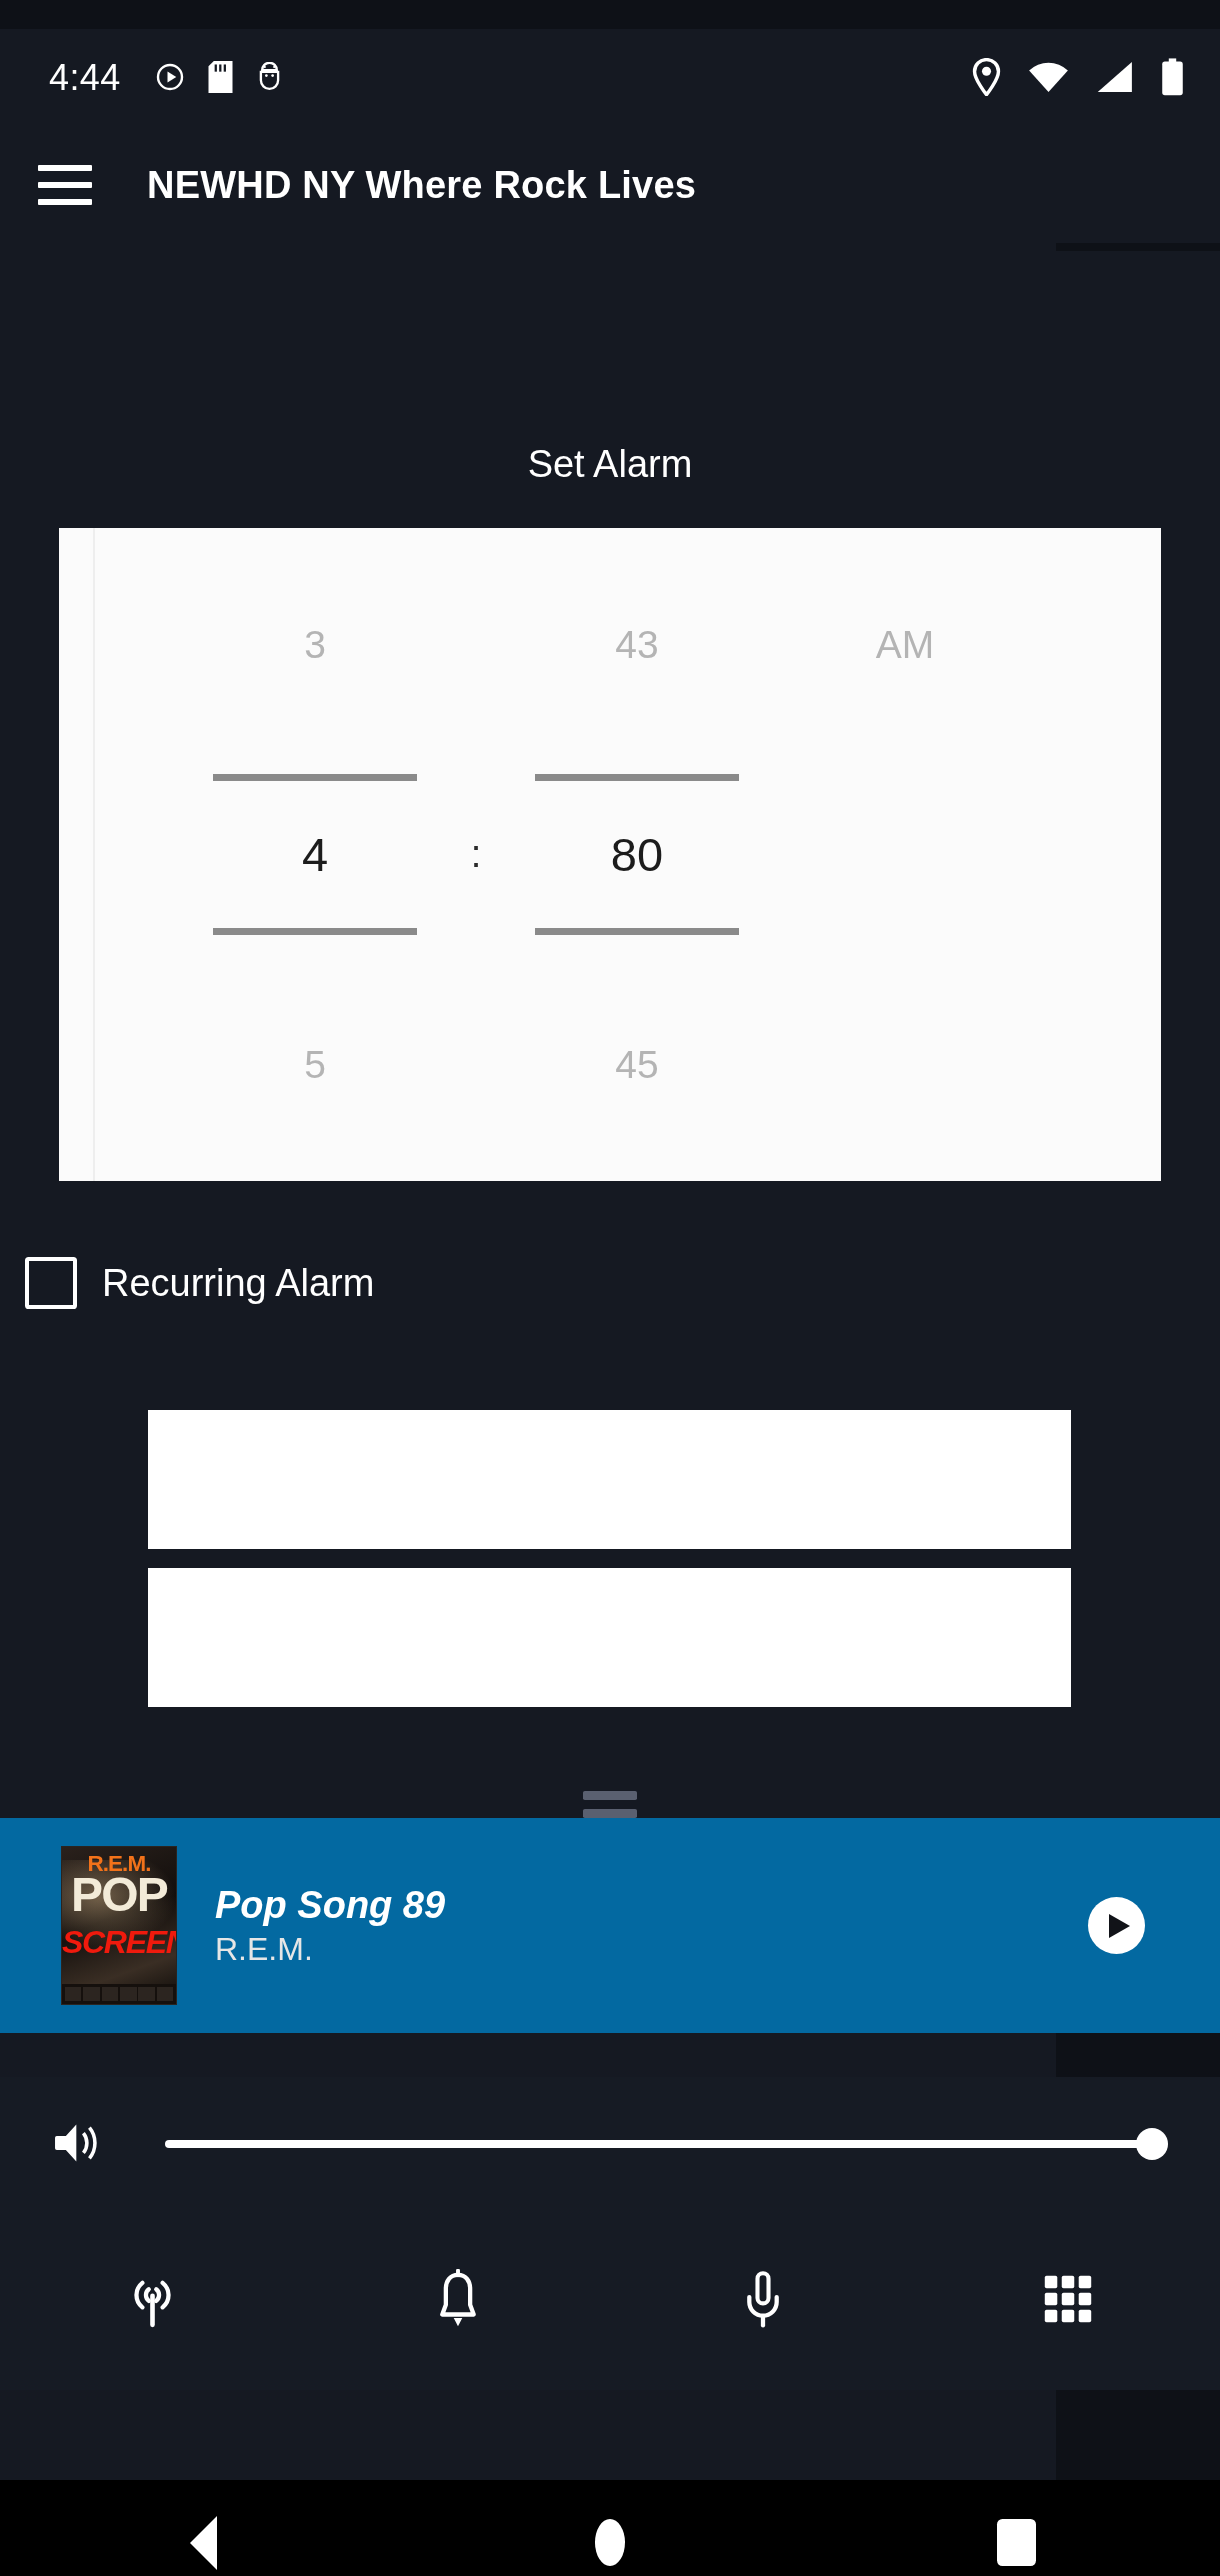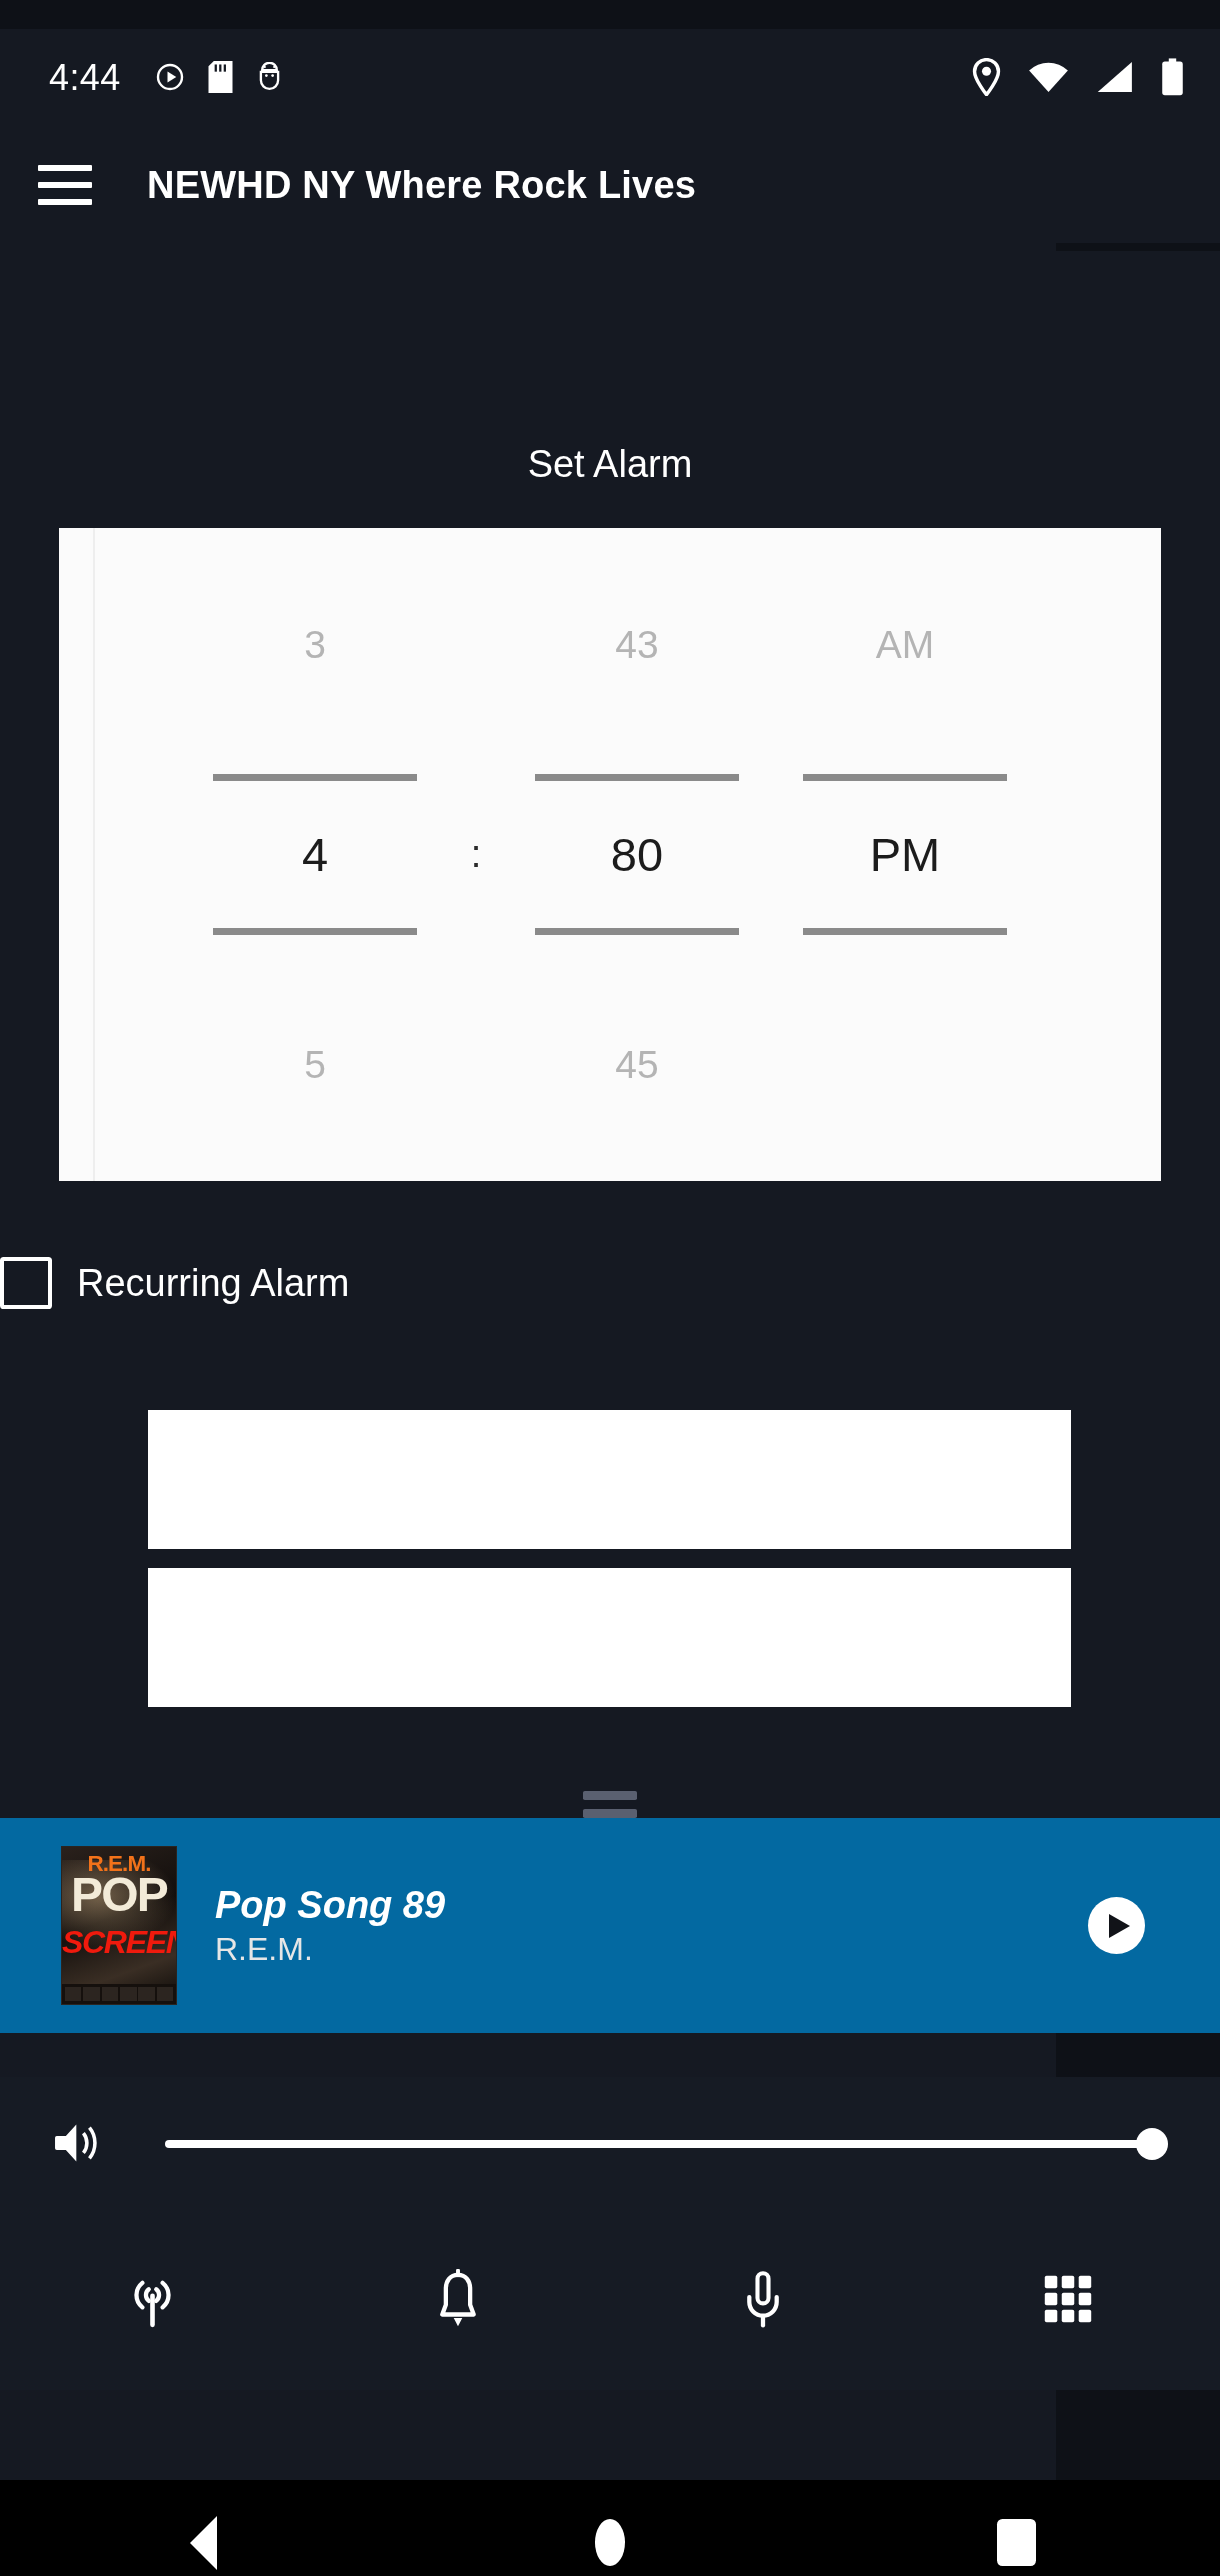--- a/index.html
+++ b/index.html
@@ -77,21 +77,21 @@
     position:absolute; left:0; width:204px; height:7.2px; background:#8a8a8a;
     left:50%; transform:translateX(-50%);
   }
   .pv-line.top{ top:0; }
   .pv-line.bot{ bottom:0; }
   .pv-blank{ height:81px; }
 
   
   .recurring{
     position:absolute; left:0; top:1006px; width:1220px;
-    display:flex; align-items:center; 
+    display:flex; align-items:center; padding-left:25px;
   }
   .chk{
     width:52px; height:52px; border:4.5px solid #ffffff; border-radius:3.6px;
     background:transparent; flex:0 0 auto;
   }
   .recurring-label{ color:#fff; font-size:38px; margin-left:25px; }
 
   
   .white-block{
     position:absolute; left:148px; width:923px; background:#ffffff;
@@ -283,25 +283,20 @@
           <div class="pv-mid">
             <span class="pv-line top"></span>
             <span>80</span>
             <span class="pv-line bot"></span>
           </div>
           <div class="pv-dim">45</div>
         </div>
 
         <div class="pcol ampm">
           <div class="pv-dim">AM</div>
-          <div class="pv-mid">
-            <span class="pv-line top"></span>
-            <span>PM</span>
-            <span class="pv-line bot"></span>
-          </div>
           <div class="pv-blank"></div>
         </div>
 
       </div>
     </div>
 
     <div class="recurring">
       <div class="chk"></div>
       <div class="recurring-label">Recurring Alarm</div>
     </div>

